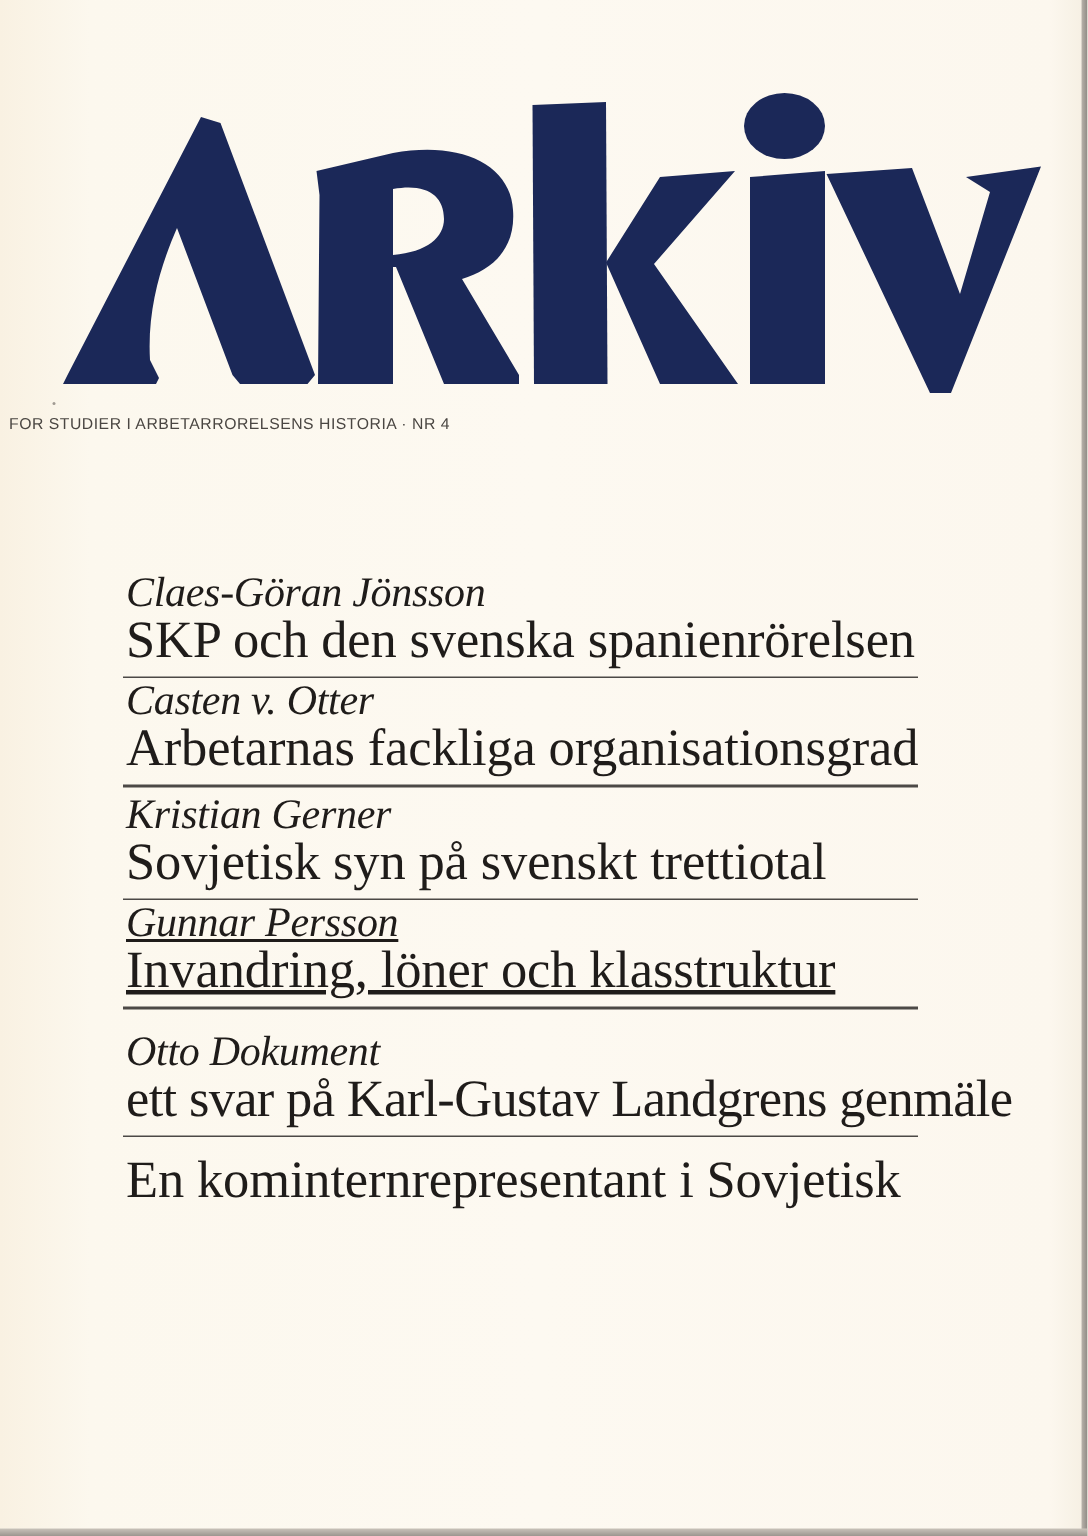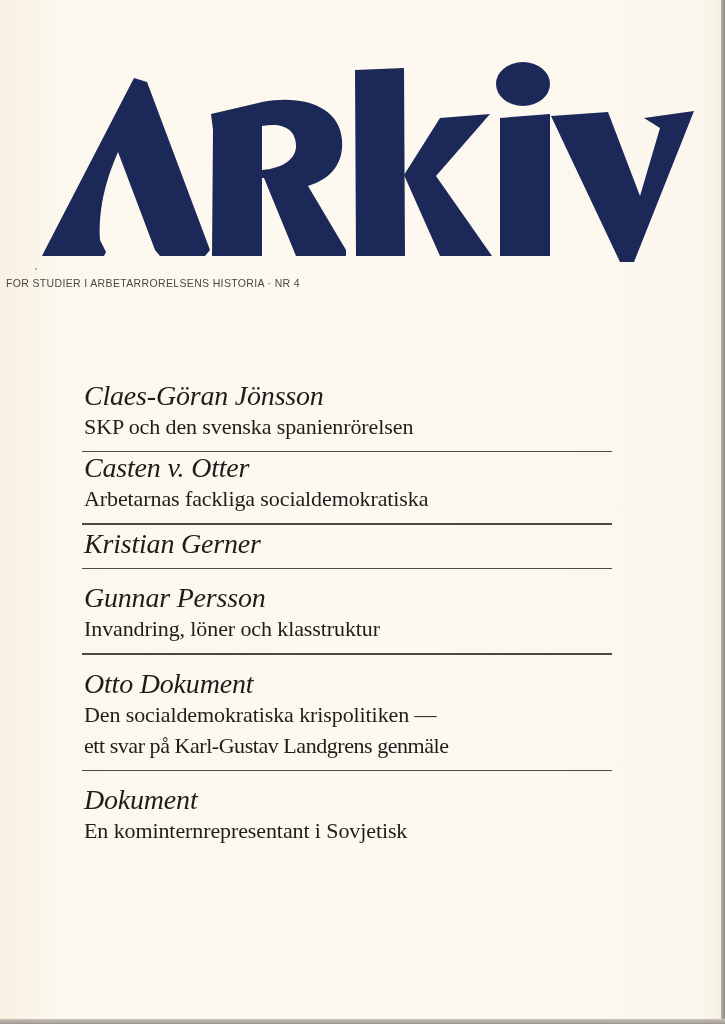--- a/index.html
+++ b/index.html
@@ -78,21 +78,21 @@
     .entry .author {
       display: block;
       font-style: italic;
       font-size: 28px;
       line-height: 31px;
       letter-spacing: -0.2px;
       white-space: nowrap;
     }
     .entry .title {
       display: block;
-      font-size: 22px;
+      font-size: 35px;
       line-height: 31px;
       letter-spacing: -0.1px;
       white-space: nowrap;
     }
     .rule {
       height: 1.4px;
       background: #2d2a28;
       opacity: 0.85;
       margin-left: -2px;
       width: 530px;
@@ -130,44 +130,43 @@
   <div class="toc">
 
     <div class="entry">
       <span class="author">Claes-Göran Jönsson</span>
       <span class="title">SKP och den svenska spanienrörelsen</span>
     </div>
     <div class="rule" style="margin-top:9px;"></div>
 
     <div class="entry" style="">
       <span class="author">Casten v. Otter</span>
-      <span class="title">Arbetarnas fackliga socialdemokratiska</span>
+      <span class="title">Arbetarnas fackliga organisationsgrad</span>
     </div>
     <div class="rule" style="margin-top:9px;"></div>
 
     <div class="entry" style="margin-top:3px;">
       <span class="author">Kristian Gerner</span>
+      <span class="title">Sovjetisk syn på svenskt trettiotal</span>
     </div>
     <div class="rule" style="margin-top:9px;"></div>
 
-    <div class="entry" style="margin-top:13px;">
+    <div class="entry" style="text-decoration:underline;">
       <span class="author">Gunnar Persson</span>
       <span class="title">Invandring, löner och klasstruktur</span>
     </div>
     <div class="rule" style="margin-top:9px;"></div>
 
     <div class="entry" style="margin-top:13px;">
       <span class="author">Otto Dokument</span>
-      <span class="title">Den socialdemokratiska krispolitiken —</span>
       <span class="title" style="letter-spacing:-0.45px;">ett svar på Karl-Gustav Landgrens genmäle</span>
     </div>
     <div class="rule" style="margin-top:9px;"></div>
 
     <div class="entry" style="margin-top:13px;">
-      <span class="author">Dokument</span>
       <span class="title">En kominternrepresentant i Sovjetisk</span>
     </div>
 
   </div>
 </div>
 
 <div class="right-edge"></div>
 <div class="bottom-edge"></div>
 
 </body></html>

